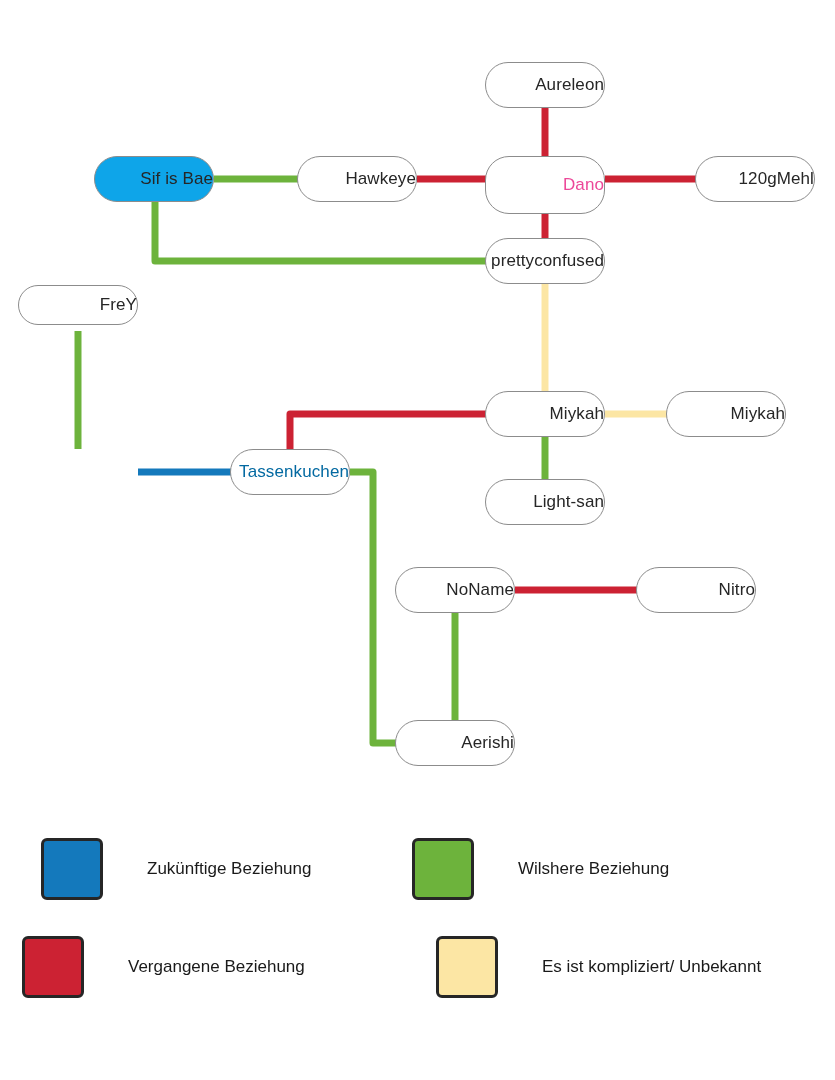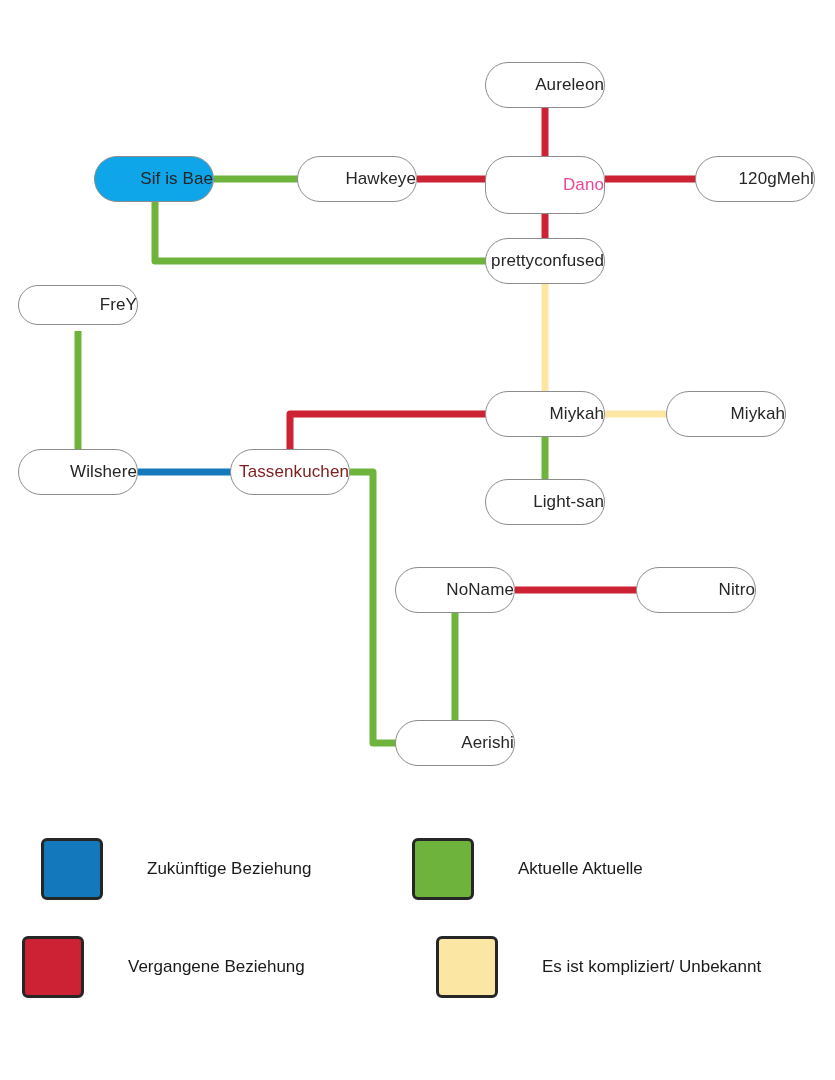--- a/index.html
+++ b/index.html
@@ -119,24 +119,21 @@
       </div>
       <div class="node" style="left: 18px; top: 285px; width: 120px; height: 40px; background: rgb(255, 255, 255); border-color: rgb(140, 140, 140); color: rgb(38, 38, 38);">
         <span>FreY</span>
       </div>
       <div class="node" style="left: 485px; top: 391px; width: 120px; height: 46px; background: rgb(255, 255, 255); border-color: rgb(140, 140, 140); color: rgb(38, 38, 38);">
         <span>Miykah</span>
       </div>
       <div class="node" style="left: 666px; top: 391px; width: 120px; height: 46px; background: rgb(255, 255, 255); border-color: rgb(140, 140, 140); color: rgb(38, 38, 38);">
         <span>Miykah</span>
       </div>
-      <div class="node" style="left: 18px; top: 449px; width: 120px; height: 46px; background: rgb(255, 255, 255); border-color: rgb(140, 140, 140); color: rgb(38, 38, 38);">
-        <span>Wilshere</span>
-      </div>
-      <div class="node" style="left: 230px; top: 449px; width: 120px; height: 46px; background: rgb(255, 255, 255); border-color: rgb(140, 140, 140); color: #7f1d1d;">
+      <div class="node" style="left: 230px; top: 449px; width: 120px; height: 46px; background: rgb(255, 255, 255); border-color: rgb(140, 140, 140); color: #0369a1;">
         <span>Tassenkuchen</span>
       </div>
       <div class="node" style="left: 485px; top: 479px; width: 120px; height: 46px; background: rgb(255, 255, 255); border-color: rgb(140, 140, 140); color: rgb(38, 38, 38);">
         <span>Light-san</span>
       </div>
       <div class="node" style="left: 395px; top: 567px; width: 120px; height: 46px; background: rgb(255, 255, 255); border-color: rgb(140, 140, 140); color: rgb(38, 38, 38);">
         <span>NoName</span>
       </div>
       <div class="node" style="left: 636px; top: 567px; width: 120px; height: 46px; background: rgb(255, 255, 255); border-color: rgb(140, 140, 140); color: rgb(38, 38, 38);">
         <span>Nitro</span>
@@ -146,21 +143,21 @@
       </div>
     </div>
 
   <div class="legend">
       <div class="legend-item" style="left: 22px; top: 18px; padding-left: 19px;">
         <span class="swatch" style="background: rgb(20, 121, 188);"></span>
         <span class="legend-label">Zukünftige Beziehung</span>
       </div>
       <div class="legend-item" style="left: 412px; top: 18px;">
         <span class="swatch" style="background: rgb(109, 179, 60);"></span>
-        <span class="legend-label">Aktuelle Aktuelle</span>
+        <span class="legend-label">Wilshere Beziehung</span>
       </div>
       <div class="legend-item" style="left: 22px; top: 116px;">
         <span class="swatch" style="background: rgb(204, 34, 51);"></span>
         <span class="legend-label">Vergangene Beziehung</span>
       </div>
       <div class="legend-item" style="left: 412px; top: 116px; margin-left: 24px;">
         <span class="swatch" style="background: rgb(252, 230, 164);"></span>
         <span class="legend-label">Es ist kompliziert/ Unbekannt</span>
       </div>
     </div>

